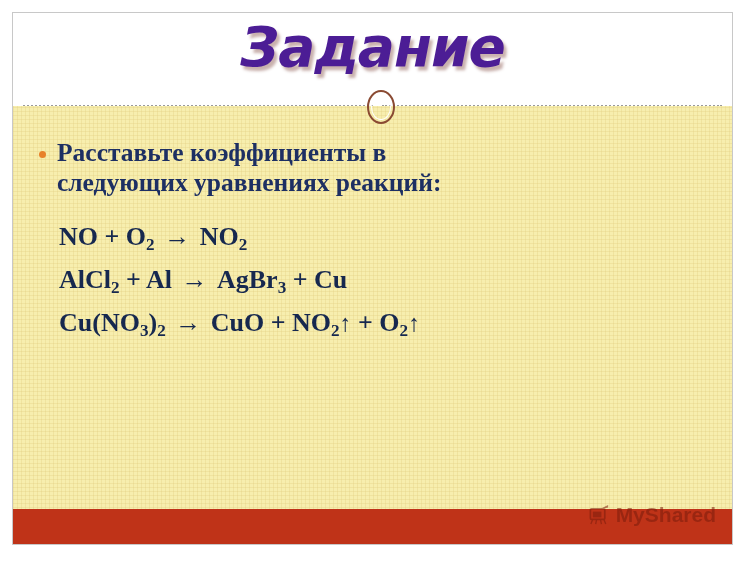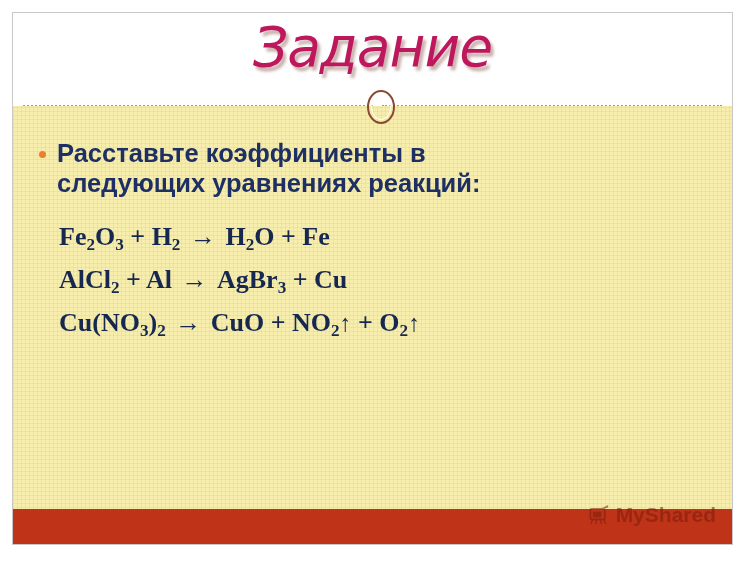--- a/index.html
+++ b/index.html
@@ -45,24 +45,24 @@
   }
 
   .slide-title {
     position: absolute;
     left: 0;
     top: 6px;
     width: 100%;
     text-align: center;
     font-family: "DejaVu Sans", sans-serif;
     font-style: italic;
-    font-weight: normal;
+    font-weight: bold;
     font-size: 55px;
     letter-spacing: -1px;
-    color: #be185d;
+    color: #4c1d95;
     text-shadow: 3px 4px 3px rgba(120,60,50,0.40);
     white-space: nowrap;
     line-height: 1.05;
   }
 
   
   .divider-row {
     position: absolute;
     left: 0;
     top: 92px;
@@ -121,21 +121,21 @@
     top: 0;
     right: 0;
     padding: 16px 10px 0 14px;
     box-sizing: border-box;
   }
 
   
   .intro {
     position: relative;
     padding-left: 30px;
-    font-family: Liberation Sans, sans-serif;
+    font-family: Liberation Serif, serif;
     font-weight: bold;
     font-size: 25.5px;
     line-height: 1.18;
     color: #1d2f63;
     max-width: 430px;
     margin-top: 16px;
   }
   .intro .bullet-dot {
     position: absolute;
     left: 12px;
@@ -230,21 +230,21 @@
 
     <div class="body-band">
       <div class="content">
 
         <p class="intro">
           <span class="bullet-dot"></span>
           <span>Расставьте коэффициенты в следующих уравнениях реакций:</span>
         </p>
 
         <ul class="equations">
-          <li><span>Fe</span><sub>2</sub><span>O</span><sub>3</sub><span> + H</span><sub>2</sub><span class="eq-arrow"> → </span><span>H</span><sub>2</sub><span>O + Fe</span></li>
+          <li><span>NO + O</span><sub>2</sub><span class="eq-arrow"> → </span><span>NO</span><sub>2</sub></li>
           <li><span>AlCl</span><sub>2</sub><span> + Al</span><span class="eq-arrow"> → </span><span>AgBr</span><sub>3</sub><span> + Cu</span></li>
           <li><span>Cu(NO</span><sub>3</sub><span>)</span><sub>2</sub><span class="eq-arrow"> → </span><span>CuO + NO</span><sub>2</sub><span class="eq-up">↑</span><span> + O</span><sub>2</sub><span class="eq-up">↑</span></li>
         </ul>
 
       </div>
     </div>
 
     <div class="bottom-bar"></div>
 
     <div class="watermark">

